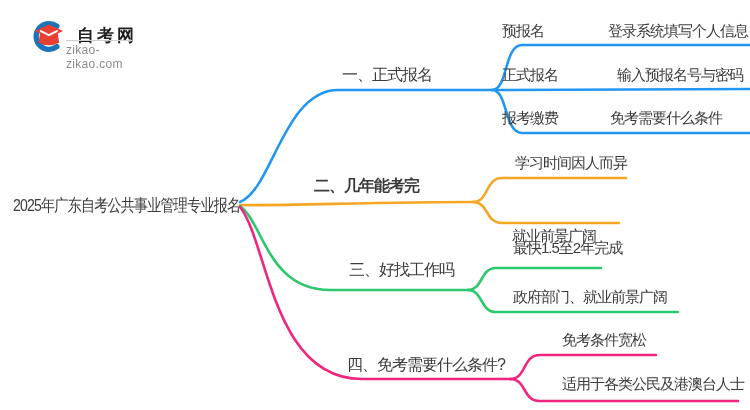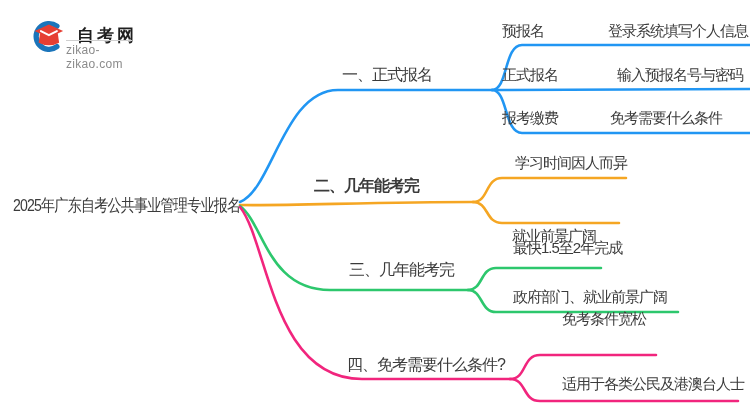--- a/index.html
+++ b/index.html
@@ -65,19 +65,19 @@
 <div class="abs node-text" style="left:608px;top:22px;">登录系统填写个人信息</div>
 <div class="abs node-text" style="left:502px;top:66px;">正式报名</div>
 <div class="abs node-text" style="left:617px;top:66px;">输入预报名号与密码</div>
 <div class="abs node-text" style="left:502px;top:109px;">报考缴费</div>
 <div class="abs node-text" style="left:610px;top:109px;">免考需要什么条件</div>
 
 <div class="abs node-text branch-label" style="left:314px;top:177px;font-weight:bold;">二、几年能考完</div>
 <div class="abs node-text" style="left:515px;top:154px;text-align:right;">学习时间因人而异</div>
 <div class="abs node-text" style="left:513px;top:199px;margin-top:40px;">最快1.5至2年完成</div>
 
-<div class="abs node-text branch-label" style="left:349px;top:261px;">三、几年能考完</div>
+<div class="abs node-text branch-label" style="left:349px;top:261px;">三、好找工作吗</div>
 <div class="abs node-text" style="left:512px;top:227px;">就业前景广阔</div>
 <div class="abs node-text" style="left:513px;top:288px;">政府部门、就业前景广阔</div>
 
 <div class="abs node-text branch-label" style="left:347px;top:356px;">四、免考需要什么条件?</div>
-<div class="abs node-text" style="left:562px;top:312px;font-family:Liberation Mono, monospace;">免考条件宽松</div>
+<div class="abs node-text" style="left:562px;top:331px;">免考条件宽松</div>
 <div class="abs node-text" style="left:562px;top:375px;text-align:right;">适用于各类公民及港澳台人士</div>
 
 </body></html>

